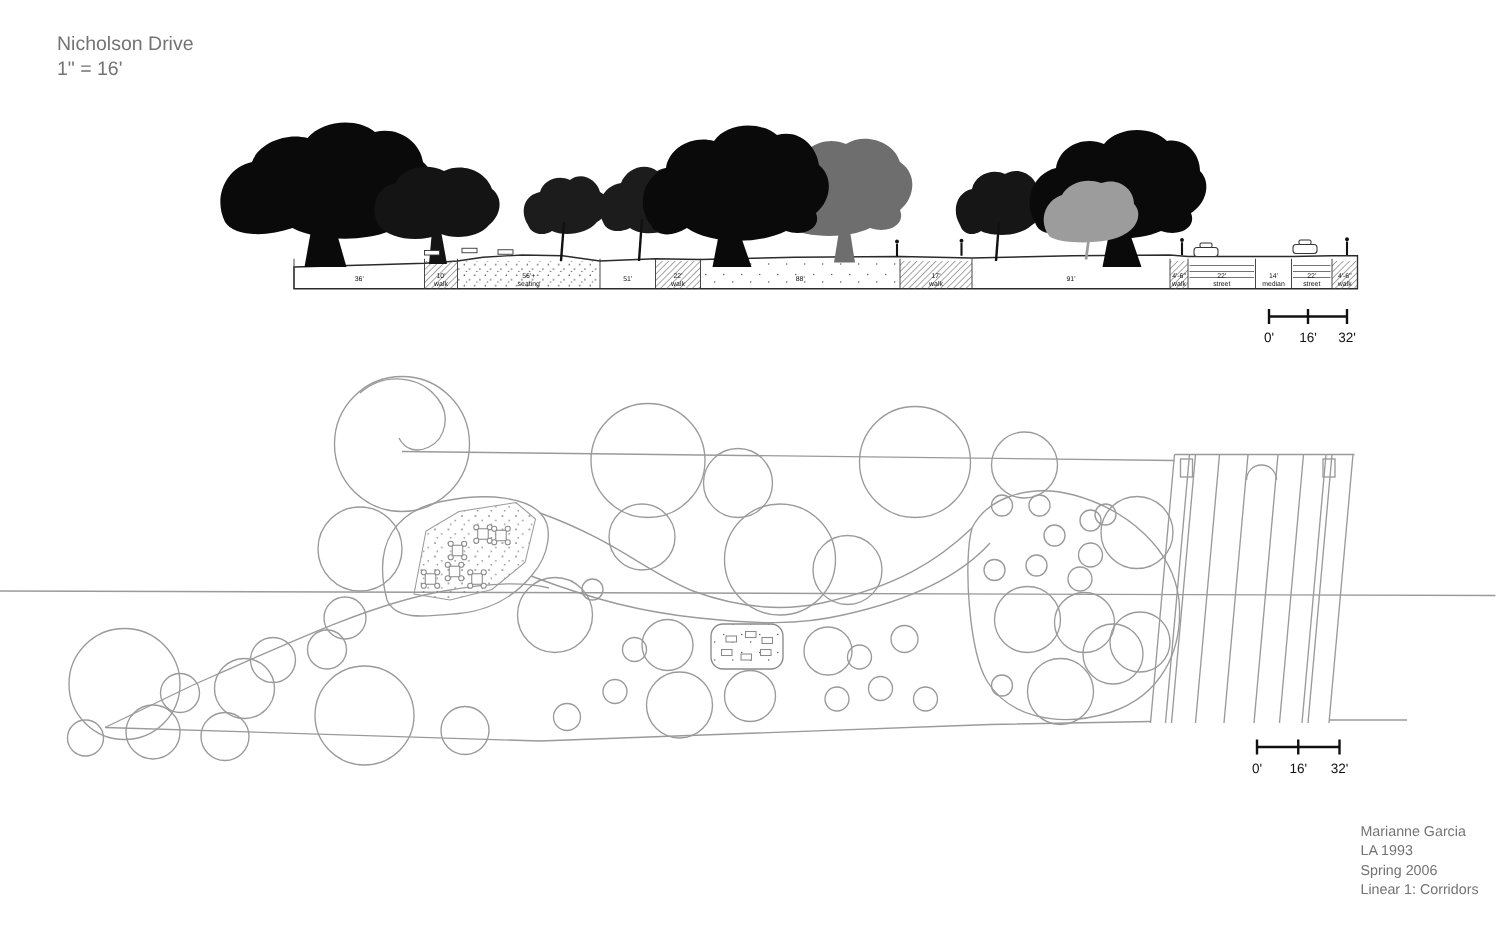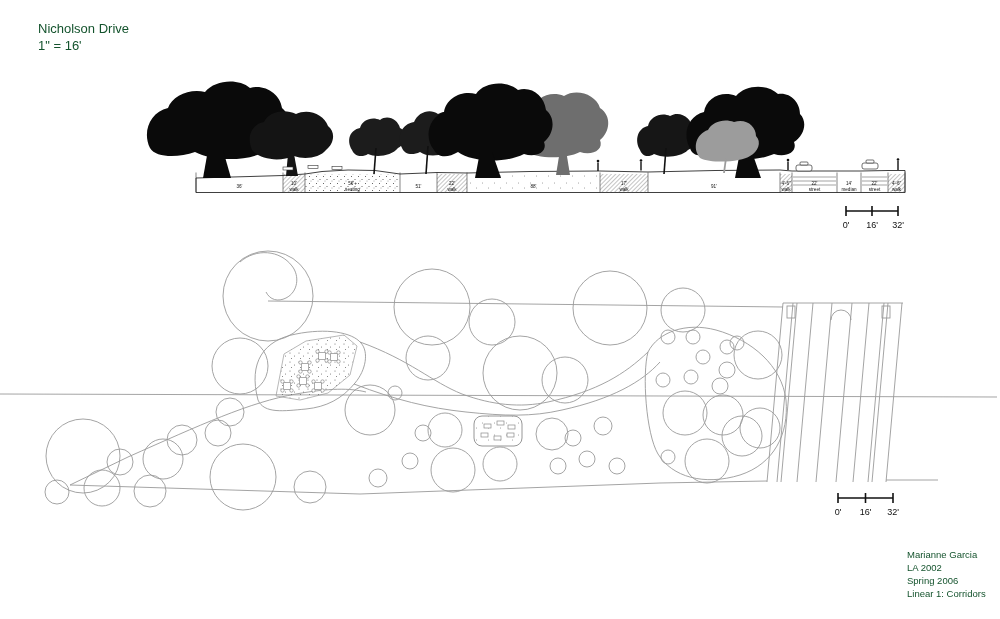--- a/index.html
+++ b/index.html
@@ -1,17 +1,17 @@
 <!DOCTYPE html>
 <html><head>
 <meta charset="utf-8">
 <style>
   html,body{margin:0;padding:0;background:#ffffff;}
   #page{position:relative;width:1000px;height:619px;background:#fff;overflow:hidden;
-        font-family:"Liberation Sans", sans-serif;color:#14532d;}
+        font-family:"Liberation Sans", sans-serif;color:#737373;}
   #title-block{position:absolute;left:38px;top:20px;line-height:17px;font-size:13px;}
   #credit-block{position:absolute;left:907px;top:548px;line-height:13px;font-size:9.5px;}
   svg{position:absolute;left:0;top:0;}
   text{font-family:"Liberation Sans", sans-serif;}
 </style>
 </head>
 <body>
 
 <div id="page">
 
@@ -332,17 +332,17 @@
           <line x1="865.5" y1="493" x2="865.5" y2="503" stroke="#111" stroke-width="1.6"></line>
           <text x="865.5" y="515" text-anchor="middle" font-size="9" fill="#111" stroke="none">16'</text>
           <line x1="893" y1="493" x2="893" y2="503" stroke="#111" stroke-width="1.6"></line>
           <text x="893" y="515" text-anchor="middle" font-size="9" fill="#111" stroke="none">32'</text>
         </g>
     </g>
   </svg>
 
   <div id="credit-block">
     <div>Marianne Garcia</div>
-    <div>LA 2002</div>
+    <div>LA 1993</div>
     <div>Spring 2006</div>
     <div>Linear 1: Corridors</div>
   </div>
 </div>
 
 </body></html>

